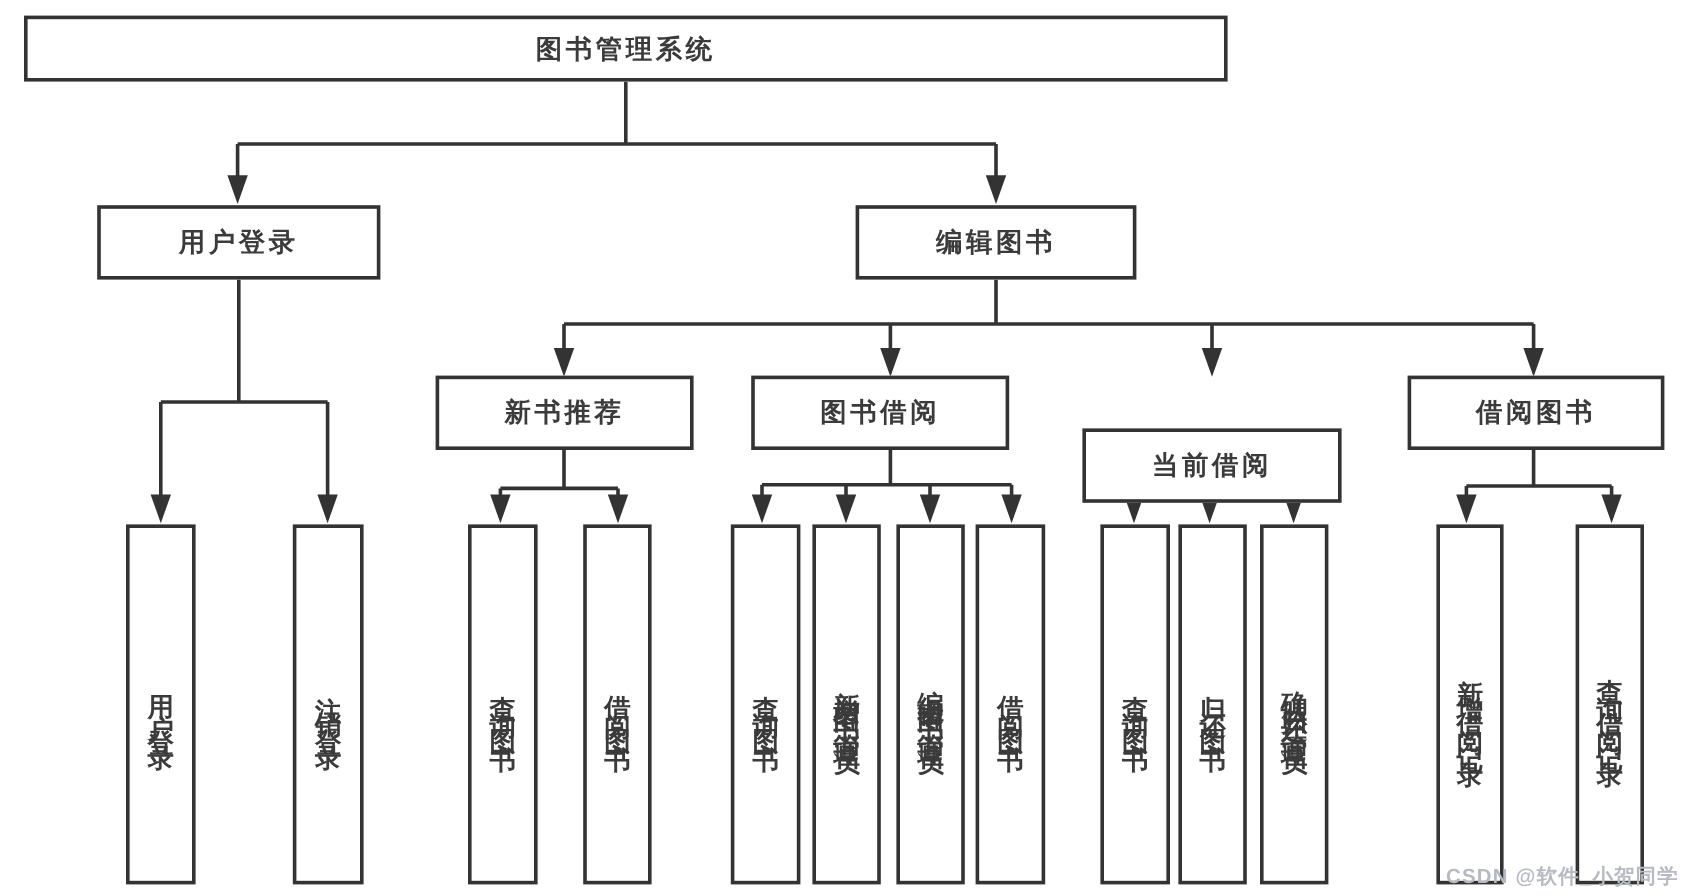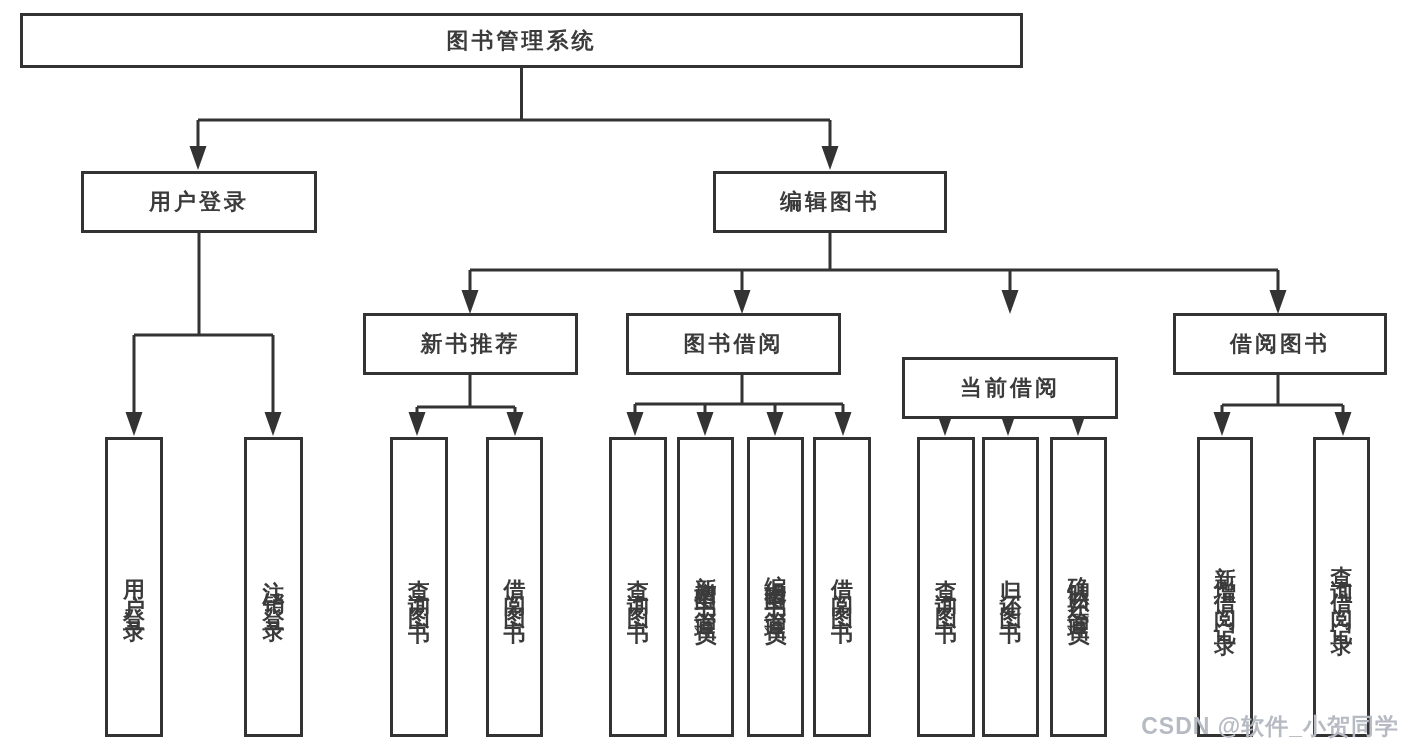--- a/index.html
+++ b/index.html
@@ -39,21 +39,21 @@
     padding-top: 6px;
   }
   .box-v.tight {
     letter-spacing: 7px;
     padding-top: 4px;
   }
   .watermark {
     position: absolute;
     right: 6px;
     bottom: 5px;
-    font-size: 23px;
+    font-size: 17px;
     letter-spacing: 1px;
     color: #b6bac2;
   }
 </style>
 </head>
 <body>
 
 <div class="stage">
 
   <svg class="wires" viewBox="0 0 1405 747" xmlns="http://www.w3.org/2000/svg">

